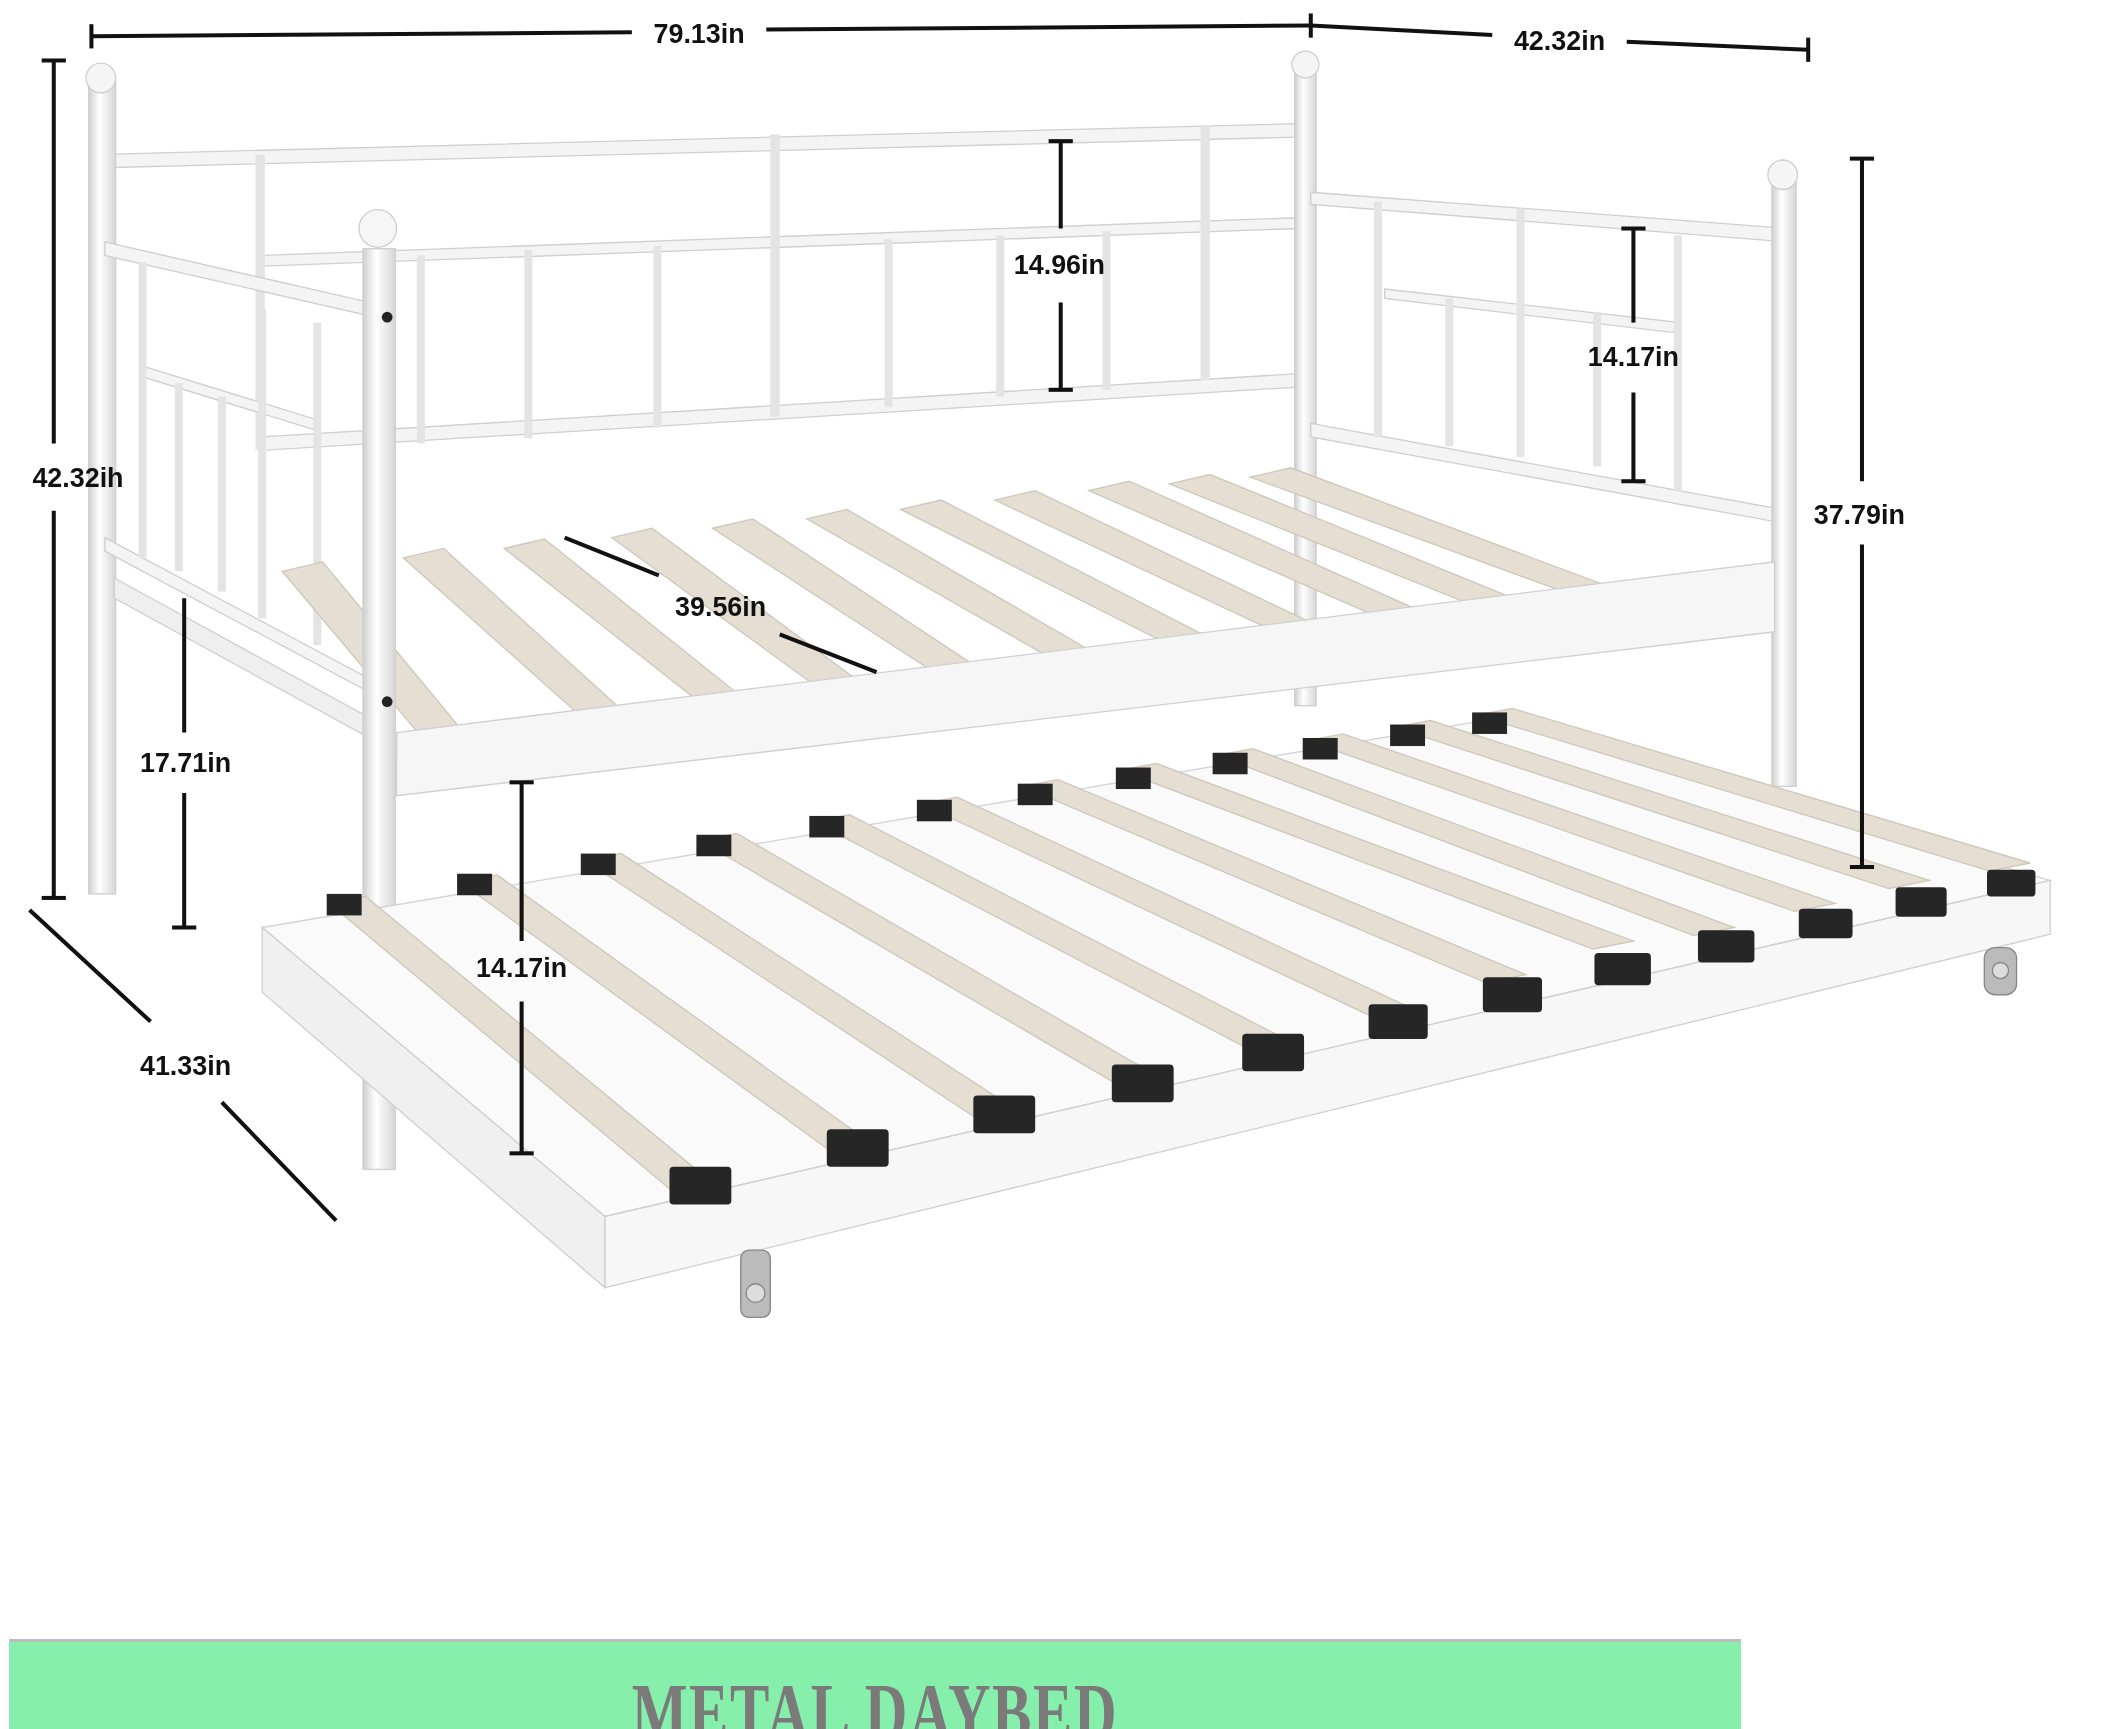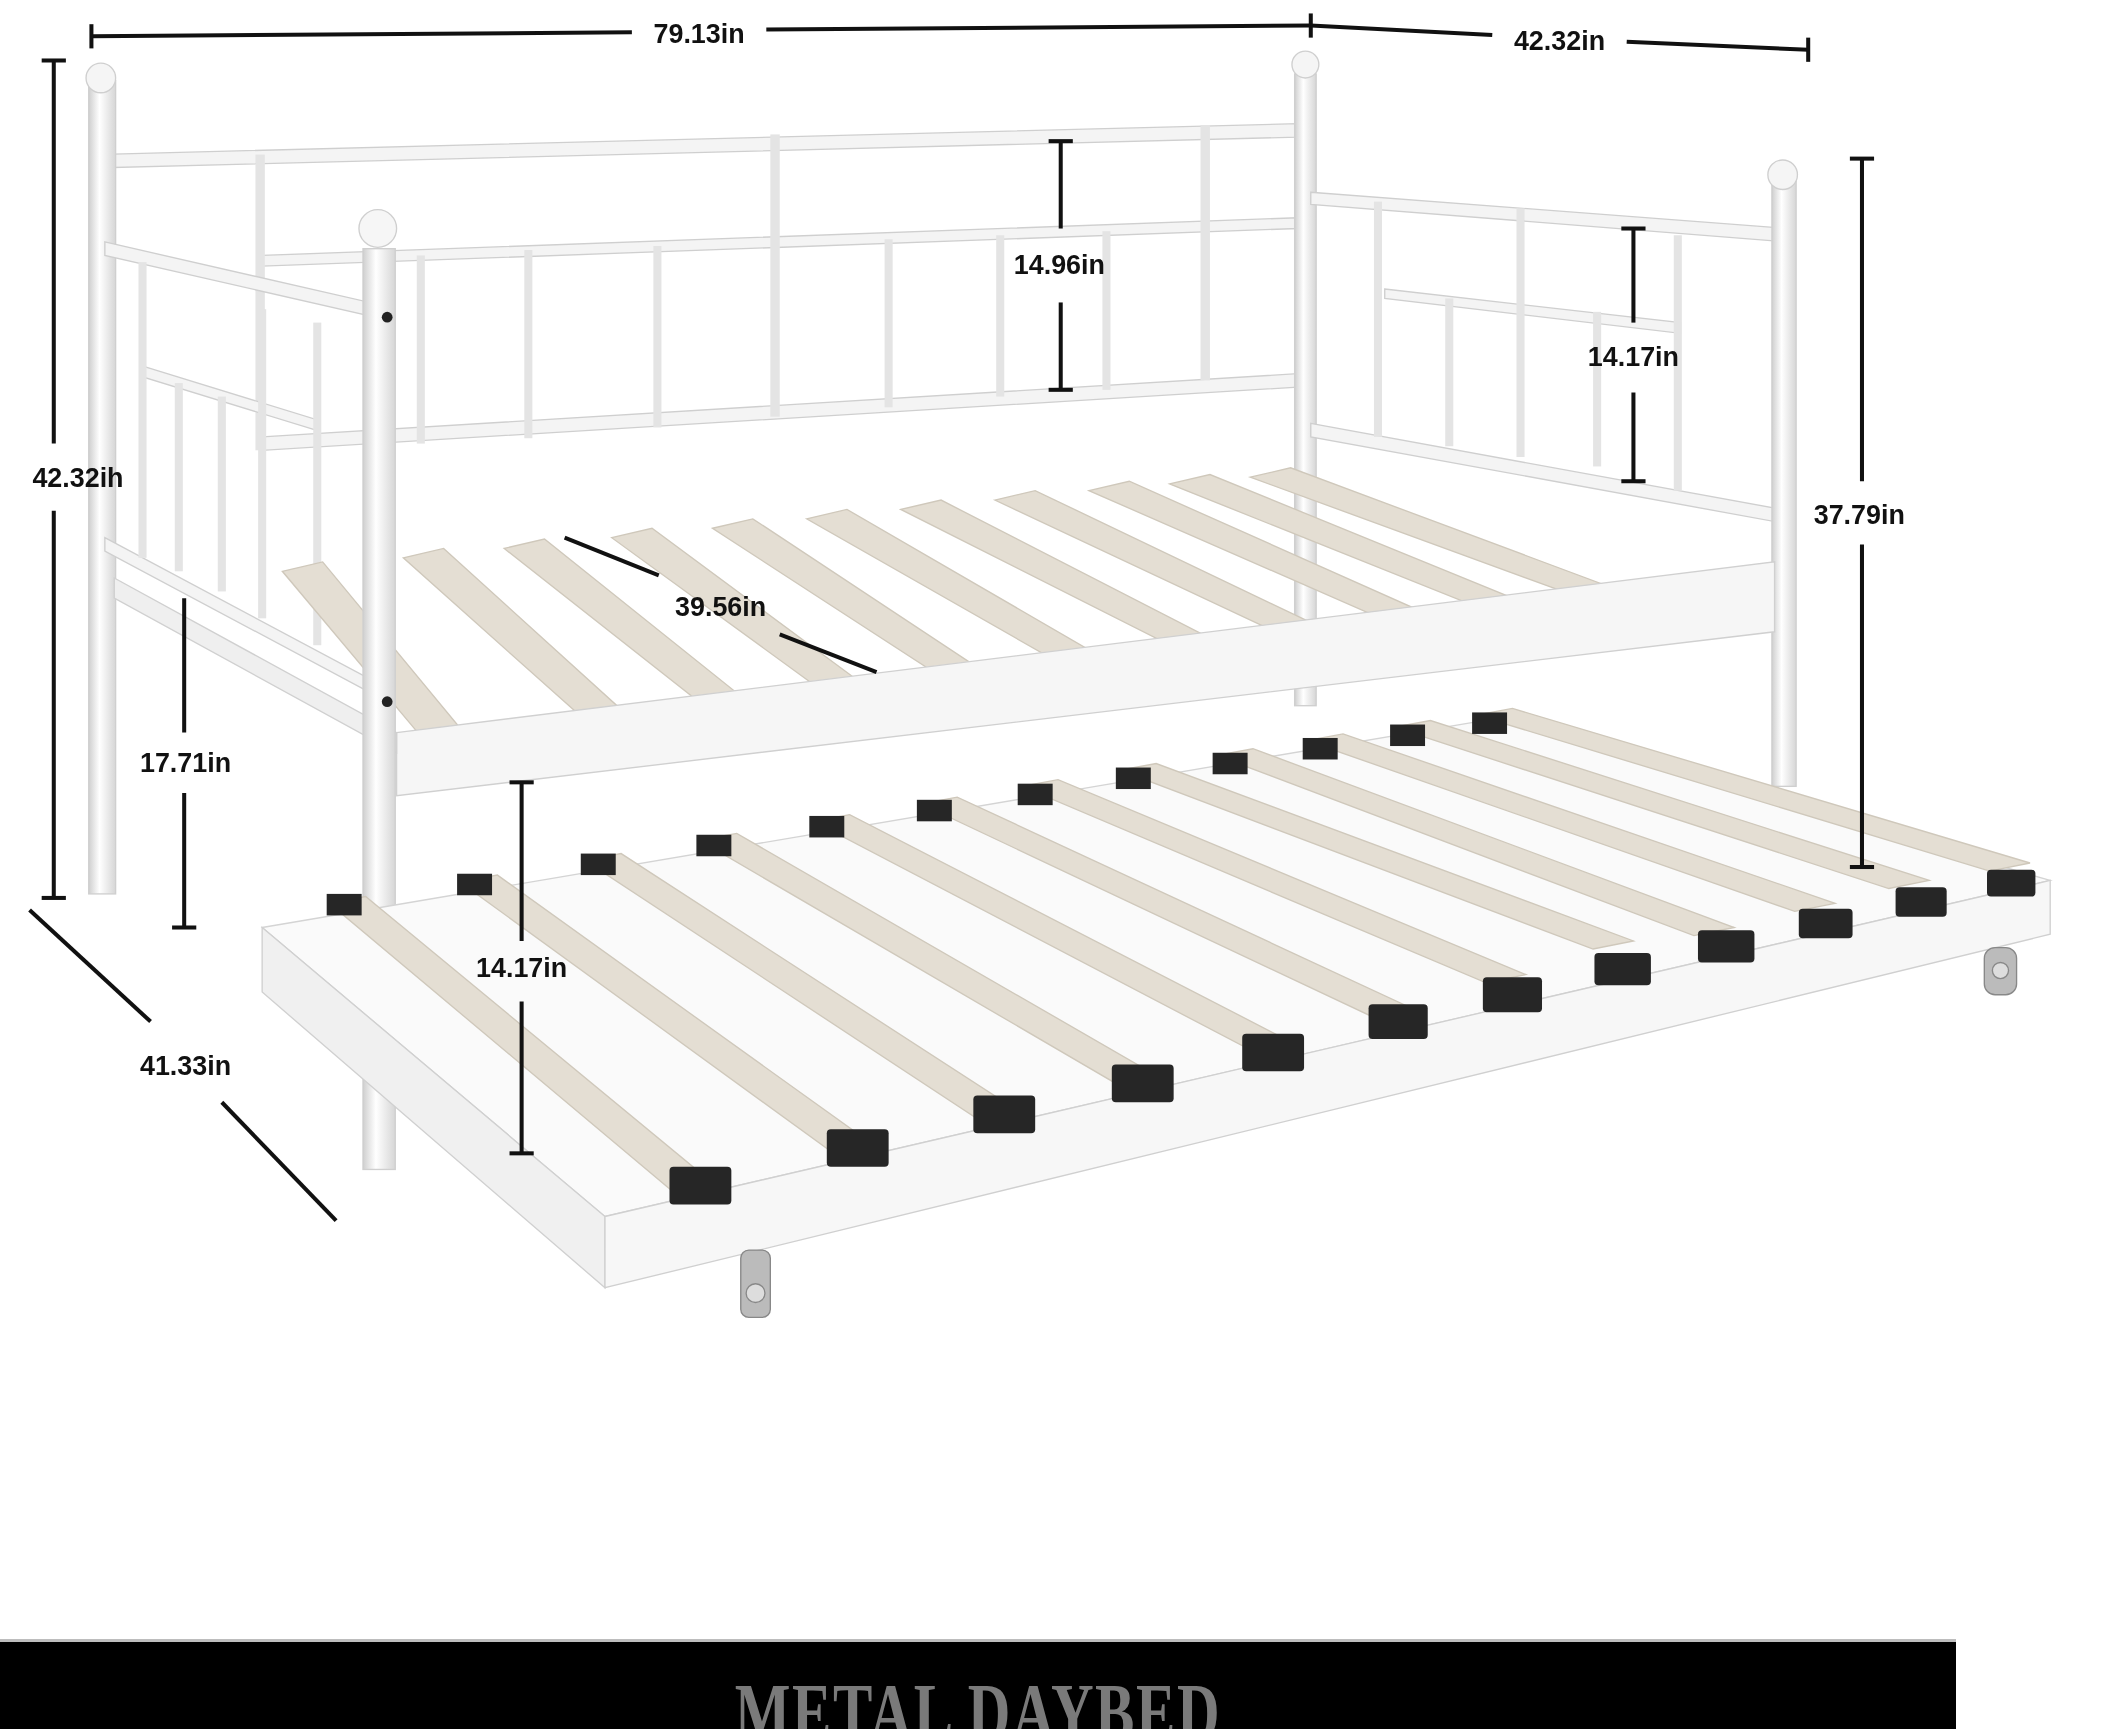--- a/index.html
+++ b/index.html
@@ -1,19 +1,19 @@
 <!DOCTYPE html>
 <html style="font-size:8.8px"><head>
 <meta charset="utf-8">
 <style>
   html, body { margin:0; padding:0; background:#ffffff; }
   body { width:2108px; height:1730px; overflow:hidden; position:relative; font-family:"Liberation Sans", sans-serif; }
   #scene { position:absolute; left:0; top:0; width:2108px; height:1730px; }
   .dimlabel { font-family:"Liberation Sans", sans-serif; font-weight:bold; font-size:20px; fill:#111; }
-  .banner { position:absolute; left:0; top:1639px; width:1956px; height:91px; background:#000000; border-top:3.3px solid #bdbdbd; box-sizing:border-box; overflow:hidden; }
+  .banner { position:absolute; left:9px; top:1639px; width:1732px; height:91px; background:#86efac; border-top:3.3px solid #bdbdbd; box-sizing:border-box; overflow:hidden; }
   .banner-title { position:absolute; left:0; right:0; top:30px; text-align:center; font-family:"Liberation Serif", serif; font-weight:bold; font-size:82px; color:#7a7a7a; letter-spacing:2.2px; transform:scaleX(0.72); line-height:1; }
 </style>
 </head>
 <body>
 
 <svg id="scene" viewBox="0 0 1568 1287" preserveAspectRatio="none" xmlns="http://www.w3.org/2000/svg">
   <defs>
     <linearGradient id="post" x1="0" x2="1">
       <stop offset="0" stop-color="#cfcfcf"></stop>
         <stop offset="0.4" stop-color="#ffffff"></stop>

